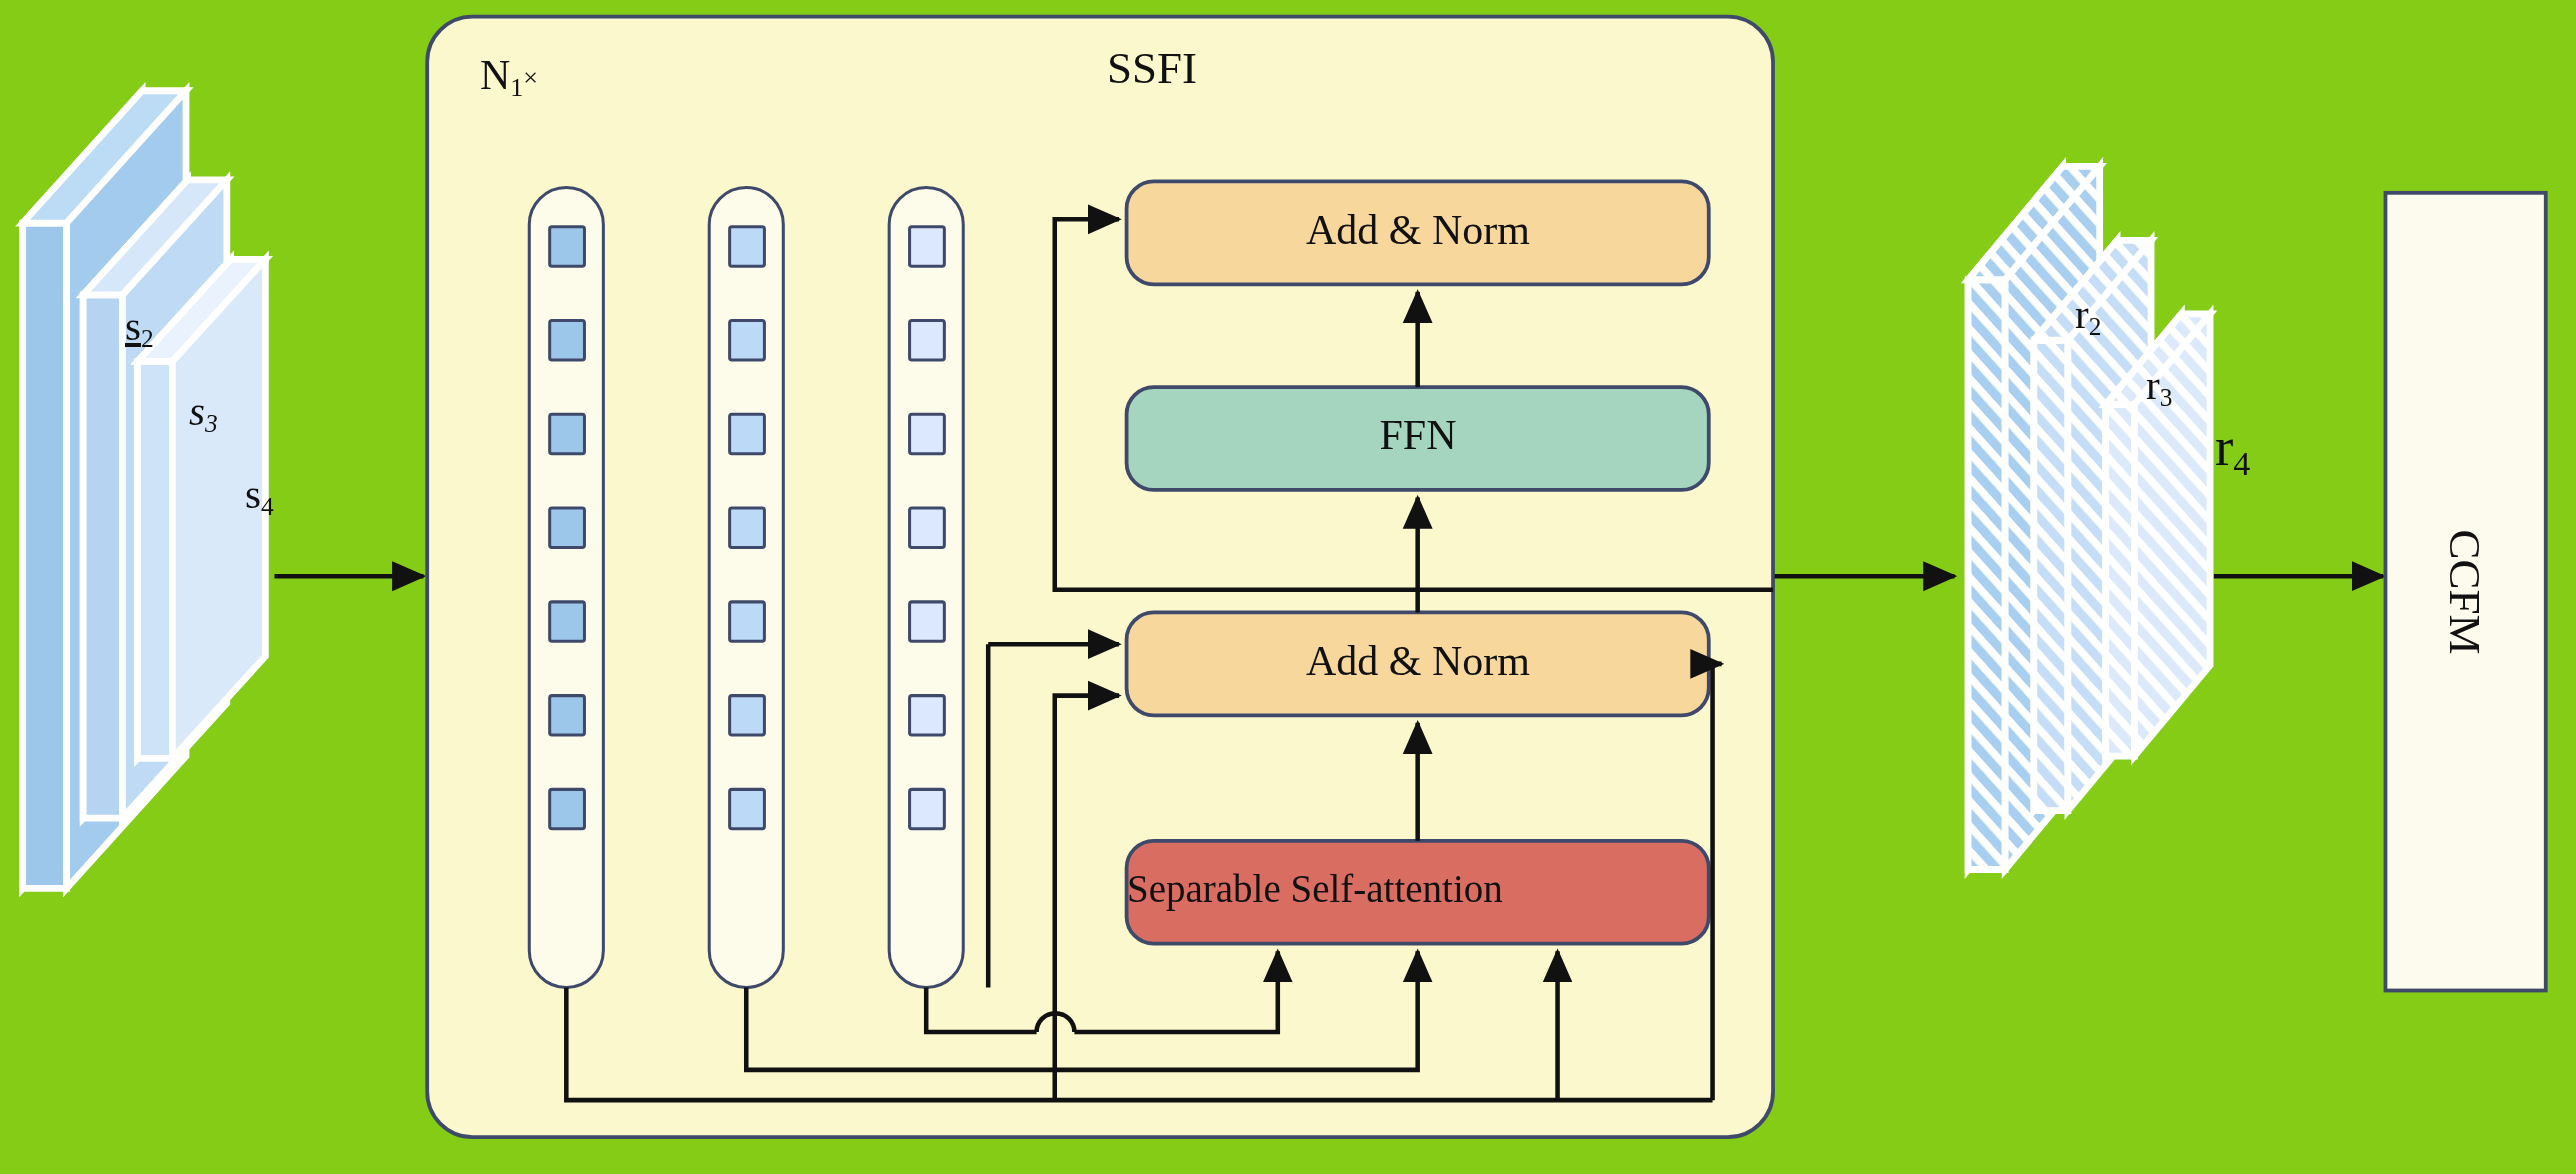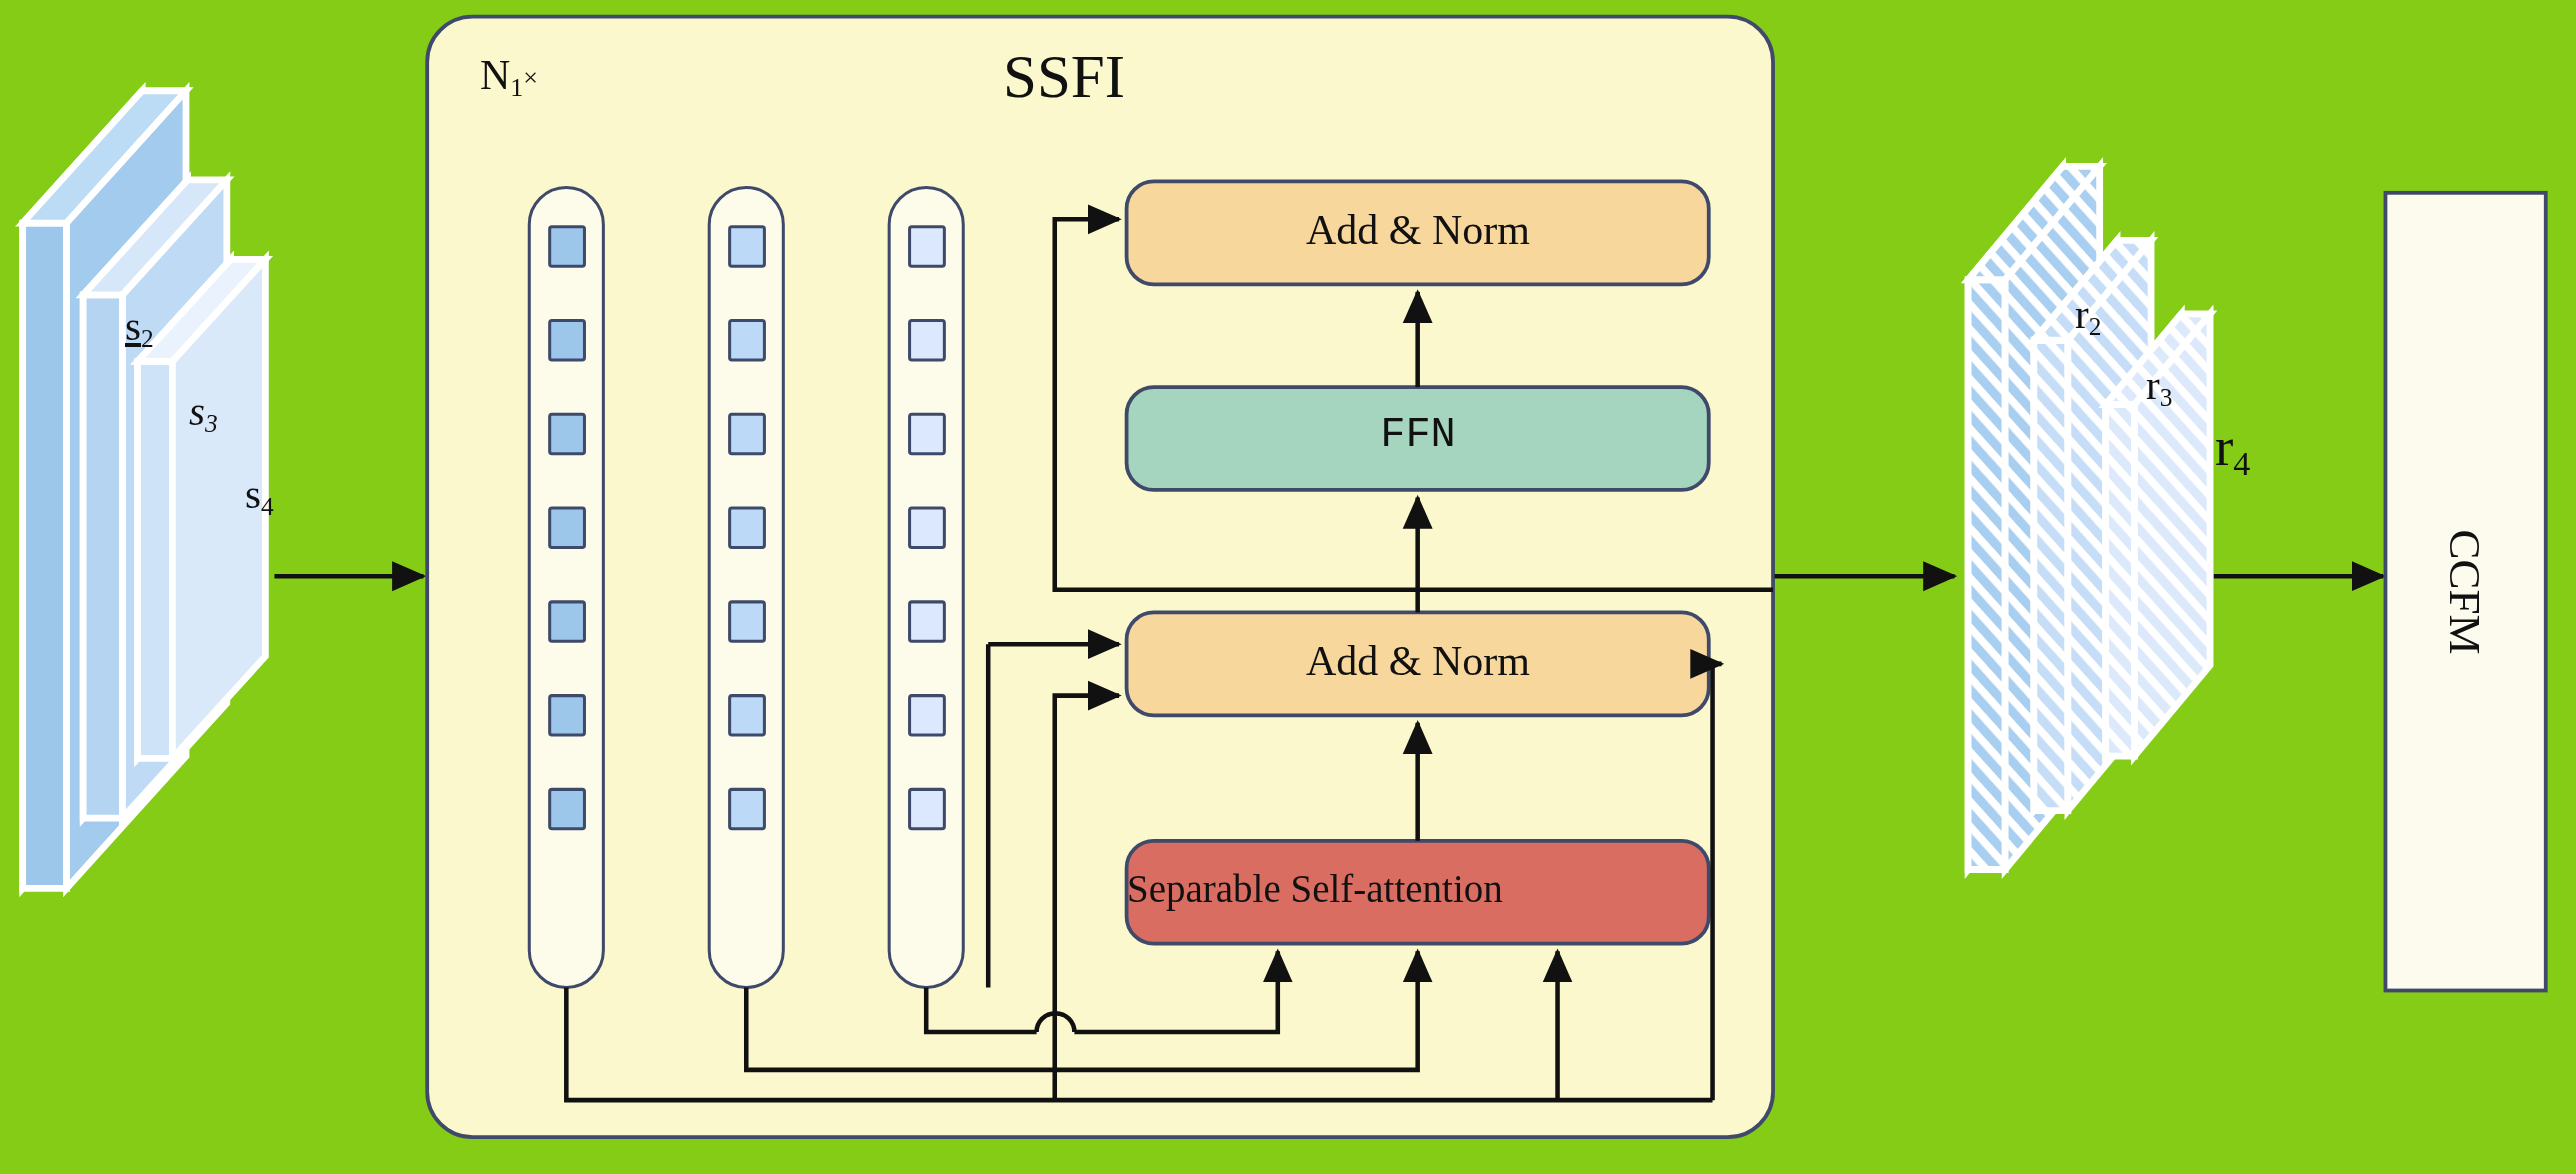--- a/index.html
+++ b/index.html
@@ -166,35 +166,35 @@
 
     <line x1="2928" y1="762" x2="3152" y2="762" stroke="#111111" stroke-width="6" marker-end="url(#arw)"></line>
 
     <rect x="3155" y="255" width="212" height="1055" fill="#fcfbee" stroke="#3f4a6b" stroke-width="5"></rect>
   </svg>
 
   <div class="lbl" style="left:480px;top:51px;font-size:42px;">
     <span>N</span><span class="sub">1</span><span class="sup">×</span>
   </div>
 
-  <div class="lbl" style="left:1003px;top:42px;font-size:61px;">SSFI</div>
+  <div class="lbl" style="left:1107px;top:42px;font-size:45px;">SSFI</div>
 
   <div class="lbl" style="left:125px;top:302px;font-size:41px;text-decoration:underline;">
     <span>s</span><span class="sub">2</span>
   </div>
   <div class="lbl" style="left:189px;top:387px;font-size:41px;font-style:italic;">
     <span>s</span><span class="sub">3</span>
   </div>
   <div class="lbl" style="left:245px;top:470px;font-size:41px;">
     <span>s</span><span class="sub">4</span>
   </div>
 
   <div class="lbl" style="left:1127px;top:206px;width:582px;text-align:center;font-size:42px;">Add &amp; Norm</div>
 
-  <div class="lbl" style="left:1127px;top:411px;width:582px;text-align:center;font-size:42px;font-family:Liberation Mono, monospace;">FFN</div>
+  <div class="lbl" style="left:1127px;top:411px;width:582px;text-align:center;font-size:42px;">FFN</div>
 
   <div class="lbl" style="left:1127px;top:637px;width:582px;text-align:center;font-size:42px;">Add &amp; Norm</div>
 
   <div class="lbl" style="left:1127px;top:866px;width:582px;text-align:left;font-size:39px;">Separable Self-attention</div>
 
   <div class="lbl" style="left:2075px;top:290px;font-size:41px;">
     <span>r</span><span class="sub">2</span>
   </div>
   <div class="lbl" style="left:2146px;top:361px;font-size:41px;">
     <span>r</span><span class="sub">3</span>

